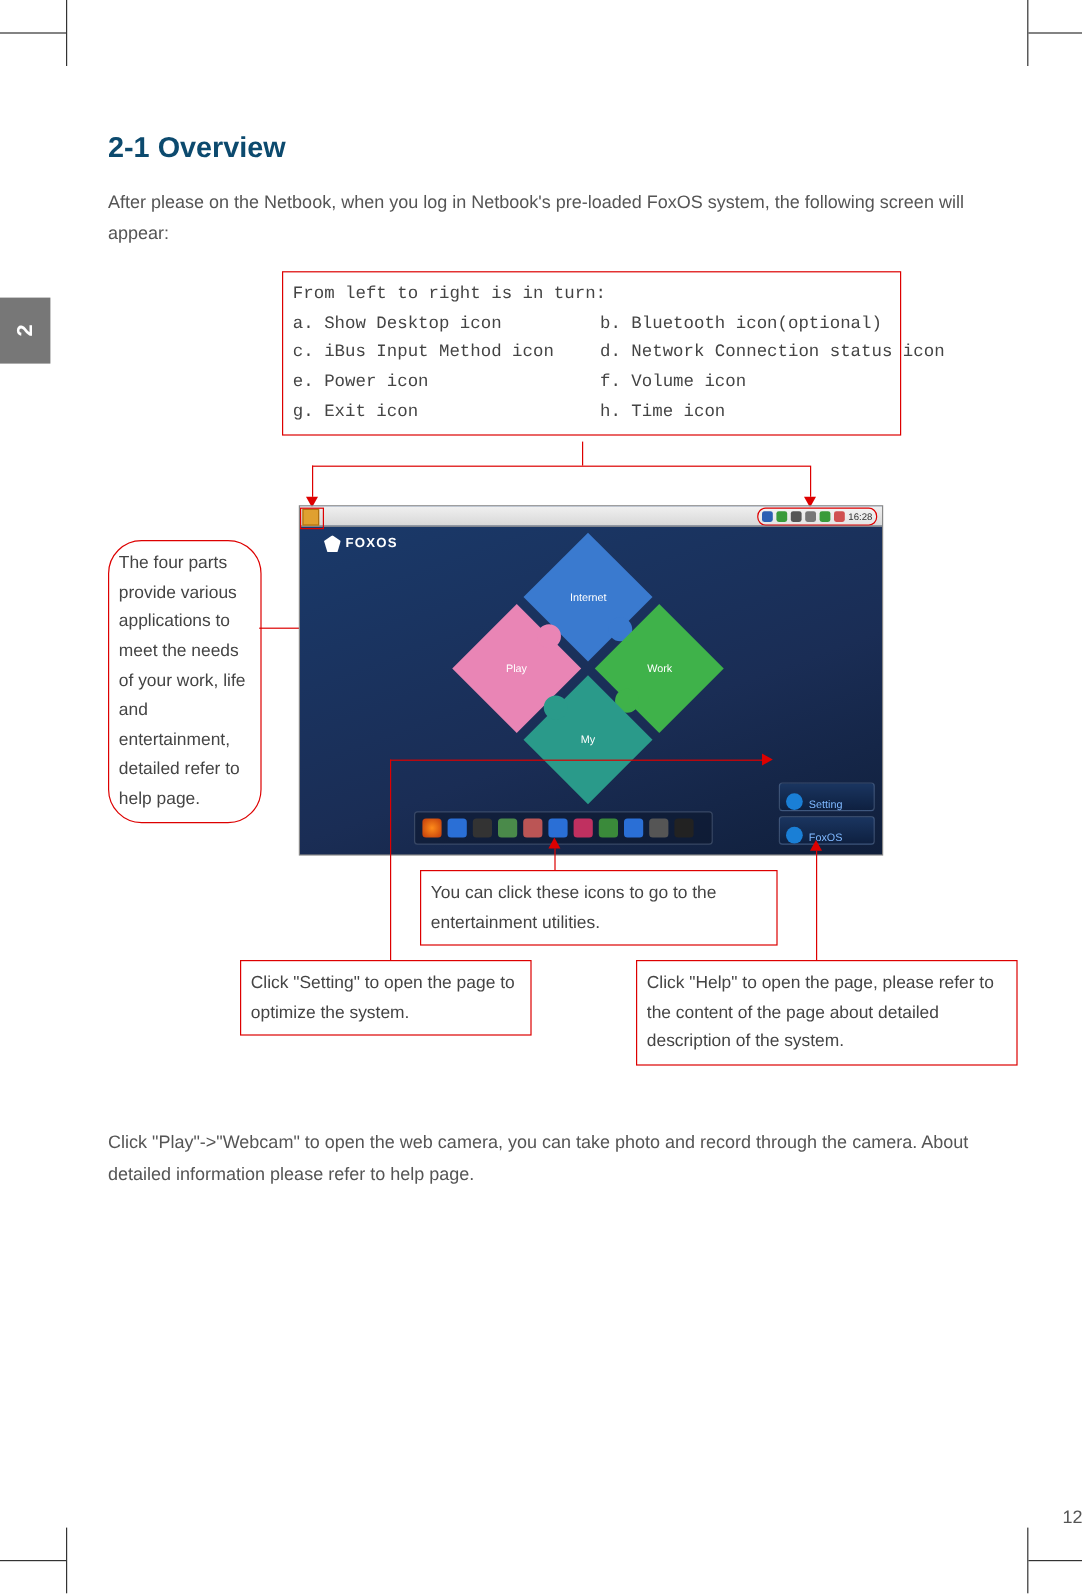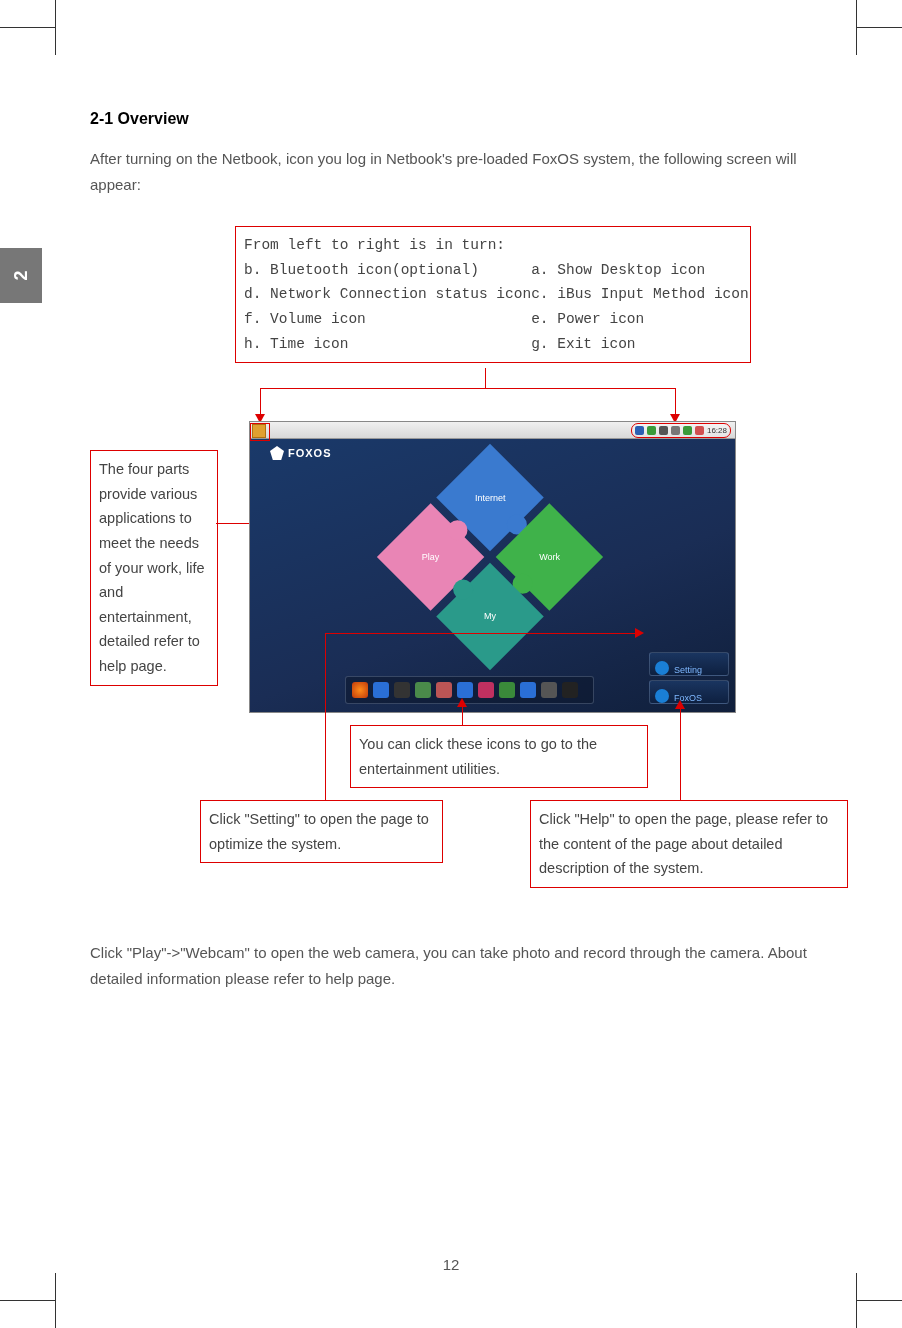--- a/index.html
+++ b/index.html
@@ -16,21 +16,21 @@
   .crop-top-h { position:absolute; top:27px; left:0; width:55px; height:1px; background:#333; }
   .crop-top-v { position:absolute; top:0; left:55px; width:1px; height:55px; background:#333; }
   .crop-top-r-h { position:absolute; top:27px; right:0; width:45px; height:1px; background:#333; }
   .crop-top-r-v { position:absolute; top:0; right:45px; width:1px; height:55px; background:#333; }
   .crop-bot-l-h { position:absolute; bottom:27px; left:0; width:55px; height:1px; background:#333; }
   .crop-bot-l-v { position:absolute; bottom:0; left:55px; width:1px; height:55px; background:#333; }
   .crop-bot-r-h { position:absolute; bottom:27px; right:0; width:45px; height:1px; background:#333; }
   .crop-bot-r-v { position:absolute; bottom:0; right:45px; width:1px; height:55px; background:#333; }
 
   .content { position:absolute; top:110px; left:90px; right:60px; }
-  h2 { color:#000000; font-size:16px; font-weight:bold; margin:0 0 18px 0; }
+  h2 { color:#0c4a6e; font-size:24px; font-weight:bold; margin:0 0 18px 0; }
   p.body { color:#555; line-height:1.7; margin:0 0 16px 0; }
 
   .chapter-tab {
     position:absolute; top:248px; left:0; width:42px; height:55px;
     background:#777; color:#fff; display:flex; align-items:center; justify-content:center;
   }
   .chapter-tab span { transform: rotate(-90deg); font-weight:bold; font-size:18px; }
 
   .callout {
     position:absolute; border:1px solid #d00; background:#fff;
@@ -102,21 +102,21 @@
   .arrow-line { position:absolute; background:#d00; }
   .arrow-head {
     position:absolute; width:0; height:0;
   }
   .arrow-head.down  { border-left:5px solid transparent; border-right:5px solid transparent; border-top:9px solid #d00; }
   .arrow-head.up    { border-left:5px solid transparent; border-right:5px solid transparent; border-bottom:9px solid #d00; }
   .arrow-head.right { border-top:5px solid transparent; border-bottom:5px solid transparent; border-left:9px solid #d00; }
 
   .sd-highlight { position:absolute; top:423px; left:250px; width:18px; height:16px; border:1px solid #d00; }
 
-  .page-num { position:absolute; bottom:55px; left:0; right:0; text-align:center; color:#555; font-size:15px; }
+  .page-num { position:absolute; bottom:55px; left:0; right:0; text-align:right; color:#555; font-size:15px; }
 
   .sec22 { position:absolute; top:940px; left:90px; right:60px; }
 </style>
 </head>
 <body>
 
 <div class="crop-top-h"></div>
 <div class="crop-top-v"></div>
 <div class="crop-top-r-h"></div>
 <div class="crop-top-r-v"></div>
@@ -124,49 +124,49 @@
 <div class="crop-bot-l-v"></div>
 <div class="crop-bot-r-h"></div>
 <div class="crop-bot-r-v"></div>
 
 <div class="chapter-tab">
     <span>2</span>
   </div>
 
 <div class="content">
   <h2>2-1 Overview</h2>
-  <p class="body">After turning on the Netbook, icon you log in Netbook's pre-loaded FoxOS system, the following screen will appear:</p>
+  <p class="body">After please on the Netbook, when you log in Netbook's pre-loaded FoxOS system, the following screen will appear:</p>
 </div>
 
 <div class="callout" style="top:226px; left:235px; width:498px;font-family:Liberation Mono, monospace;">
   <div>From left to right is in turn:</div>
   <div class="callout-cols">
+    <div class="col" style="flex:0 0 256px">
+      <div>a. Show Desktop icon</div>
+      <div>c. iBus Input Method icon</div>
+      <div>e. Power icon</div>
+      <div>g. Exit icon</div>
+    </div>
     <div class="col">
       <div>b. Bluetooth icon(optional)</div>
       <div>d. Network Connection status icon</div>
       <div>f. Volume icon</div>
       <div>h. Time icon</div>
-    </div>
-    <div class="col" style="flex:0 0 256px">
-      <div>a. Show Desktop icon</div>
-      <div>c. iBus Input Method icon</div>
-      <div>e. Power icon</div>
-      <div>g. Exit icon</div>
     </div>
   </div>
 </div>
 
 <div class="arrow-line" style="top:368px; left:485px; width:1px; height:20px;"></div>
 <div class="arrow-line" style="top:388px; left:260px; width:415px; height:1px;"></div>
 <div class="arrow-line" style="top:388px; left:260px; width:1px; height:26px;"></div>
 <div class="arrow-head down" style="top:414px; left:255px;"></div>
 <div class="arrow-line" style="top:388px; left:675px; width:1px; height:26px;"></div>
 <div class="arrow-head down" style="top:414px; left:670px;"></div>
 
-<div class="callout" style="top:450px; left:90px; width:110px;">
+<div class="callout" style="top:450px; left:90px; width:110px;border-radius:28px;">
   <span>The four parts provide various applications to meet the needs of your work, life and entertainment, detailed refer to help page.</span>
 </div>
 <div class="arrow-line" style="top:523px; left:216px; width:185px; height:1px;"></div>
 <div class="arrow-head right" style="top:518px; left:400px;"></div>
 
 <div class="screenshot">
   <div class="sys-tray">
     <div class="sd-icon"></div>
     <div class="tray-right">
       <div class="tray-dot" style="background:#2b5fb3"></div>

